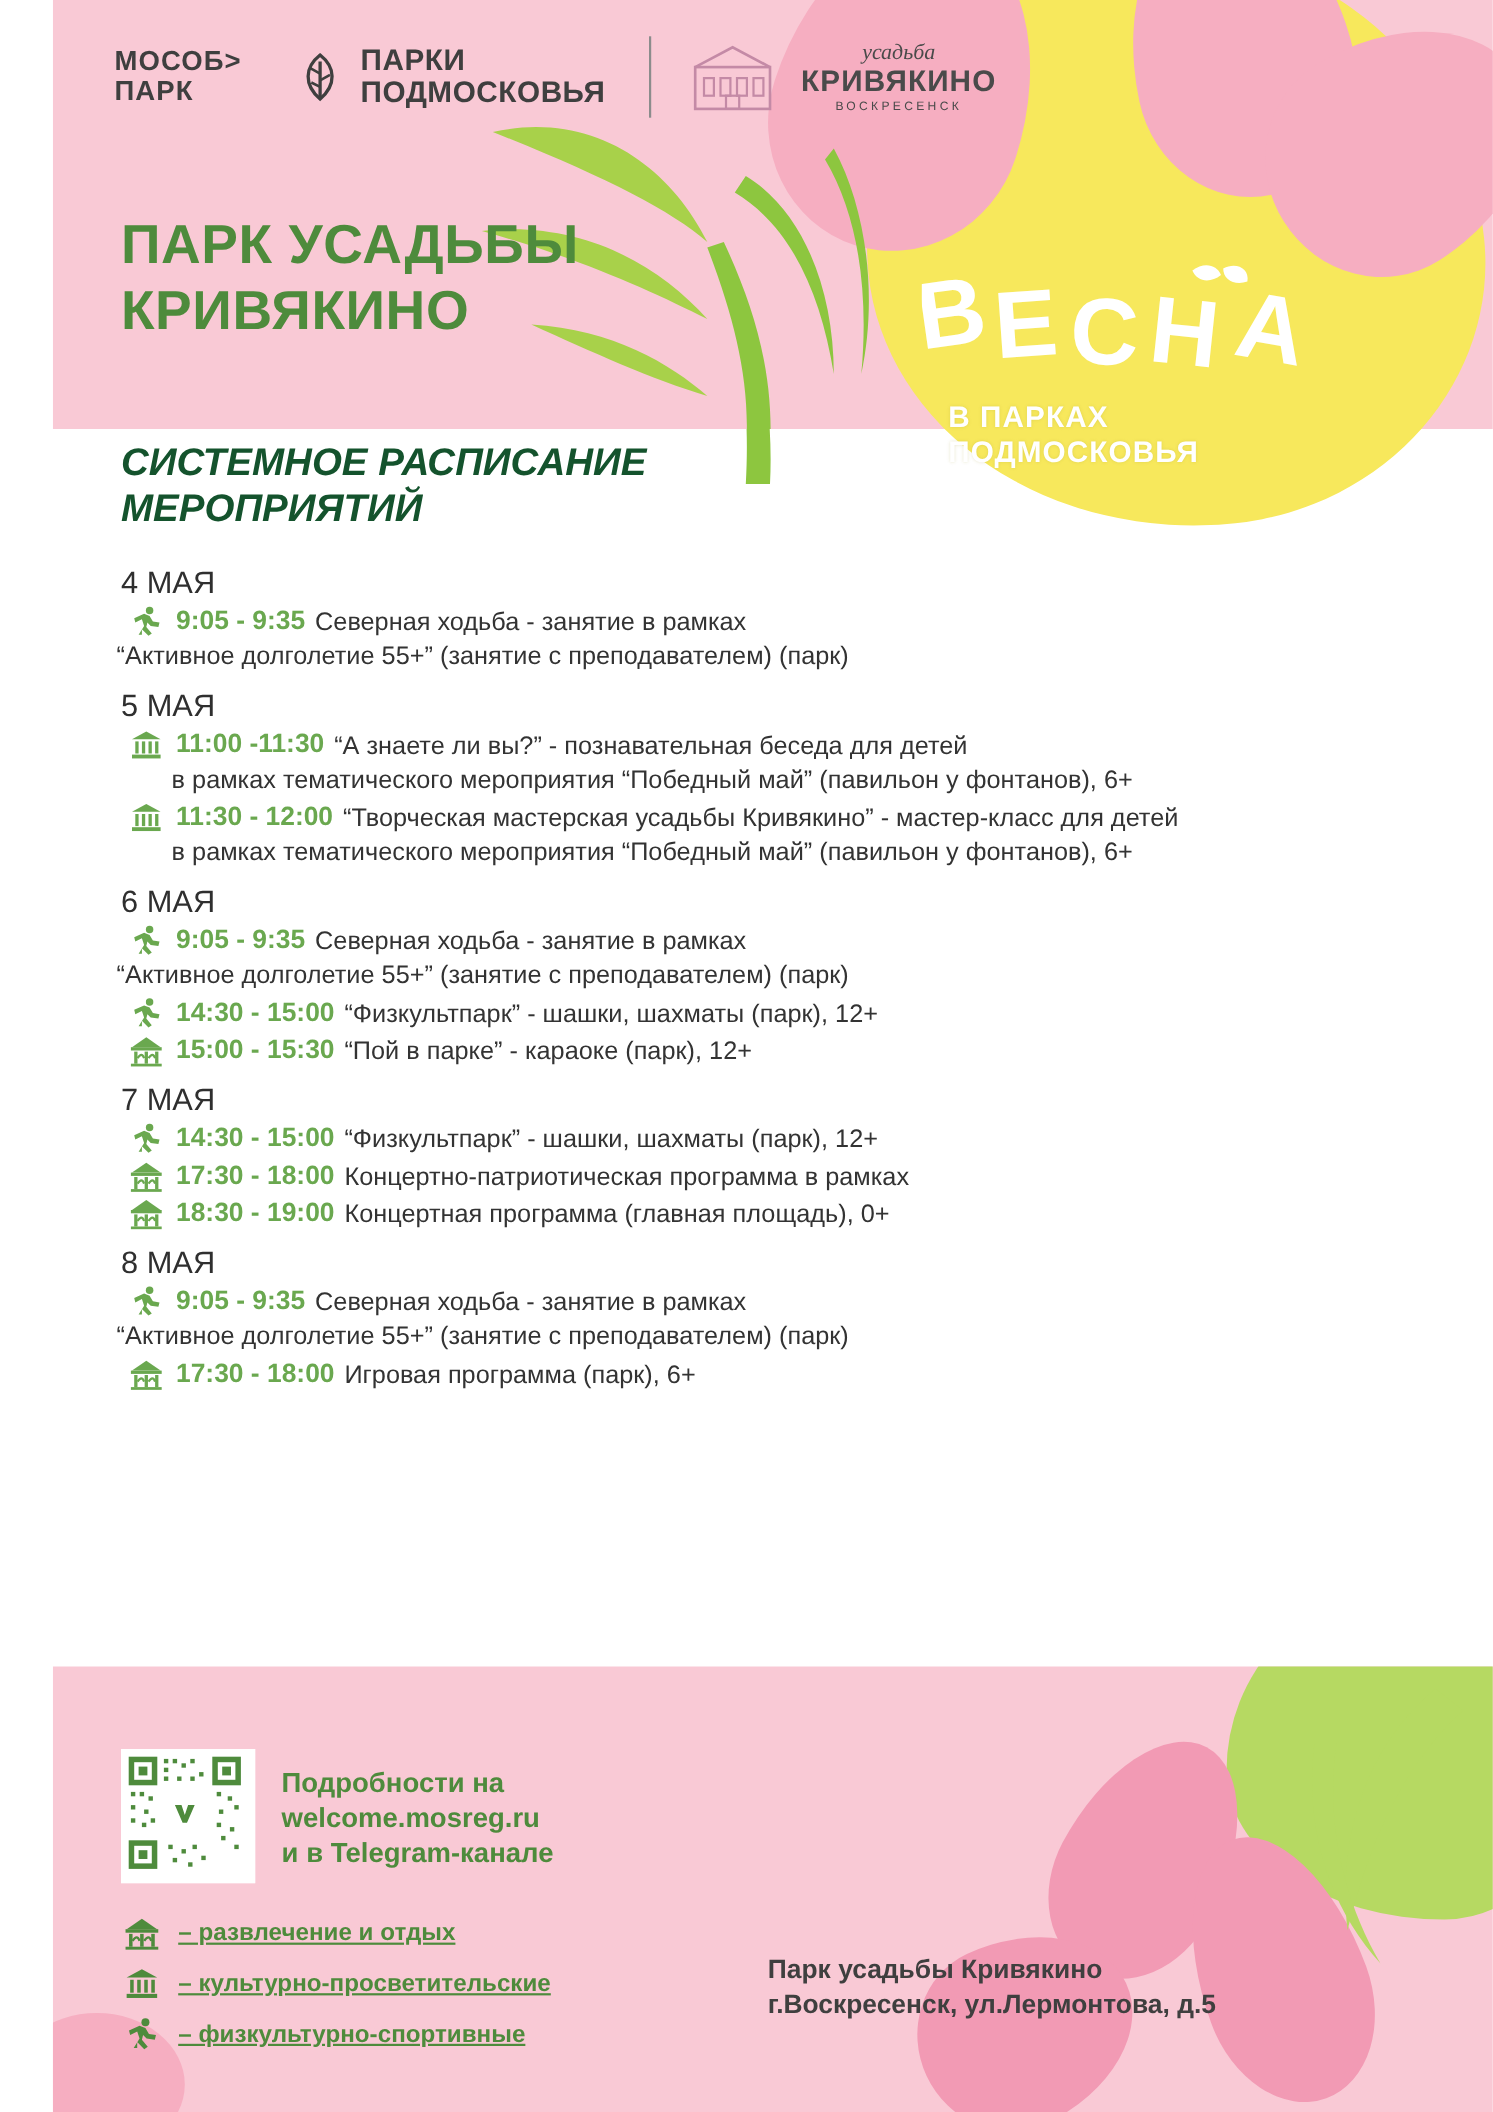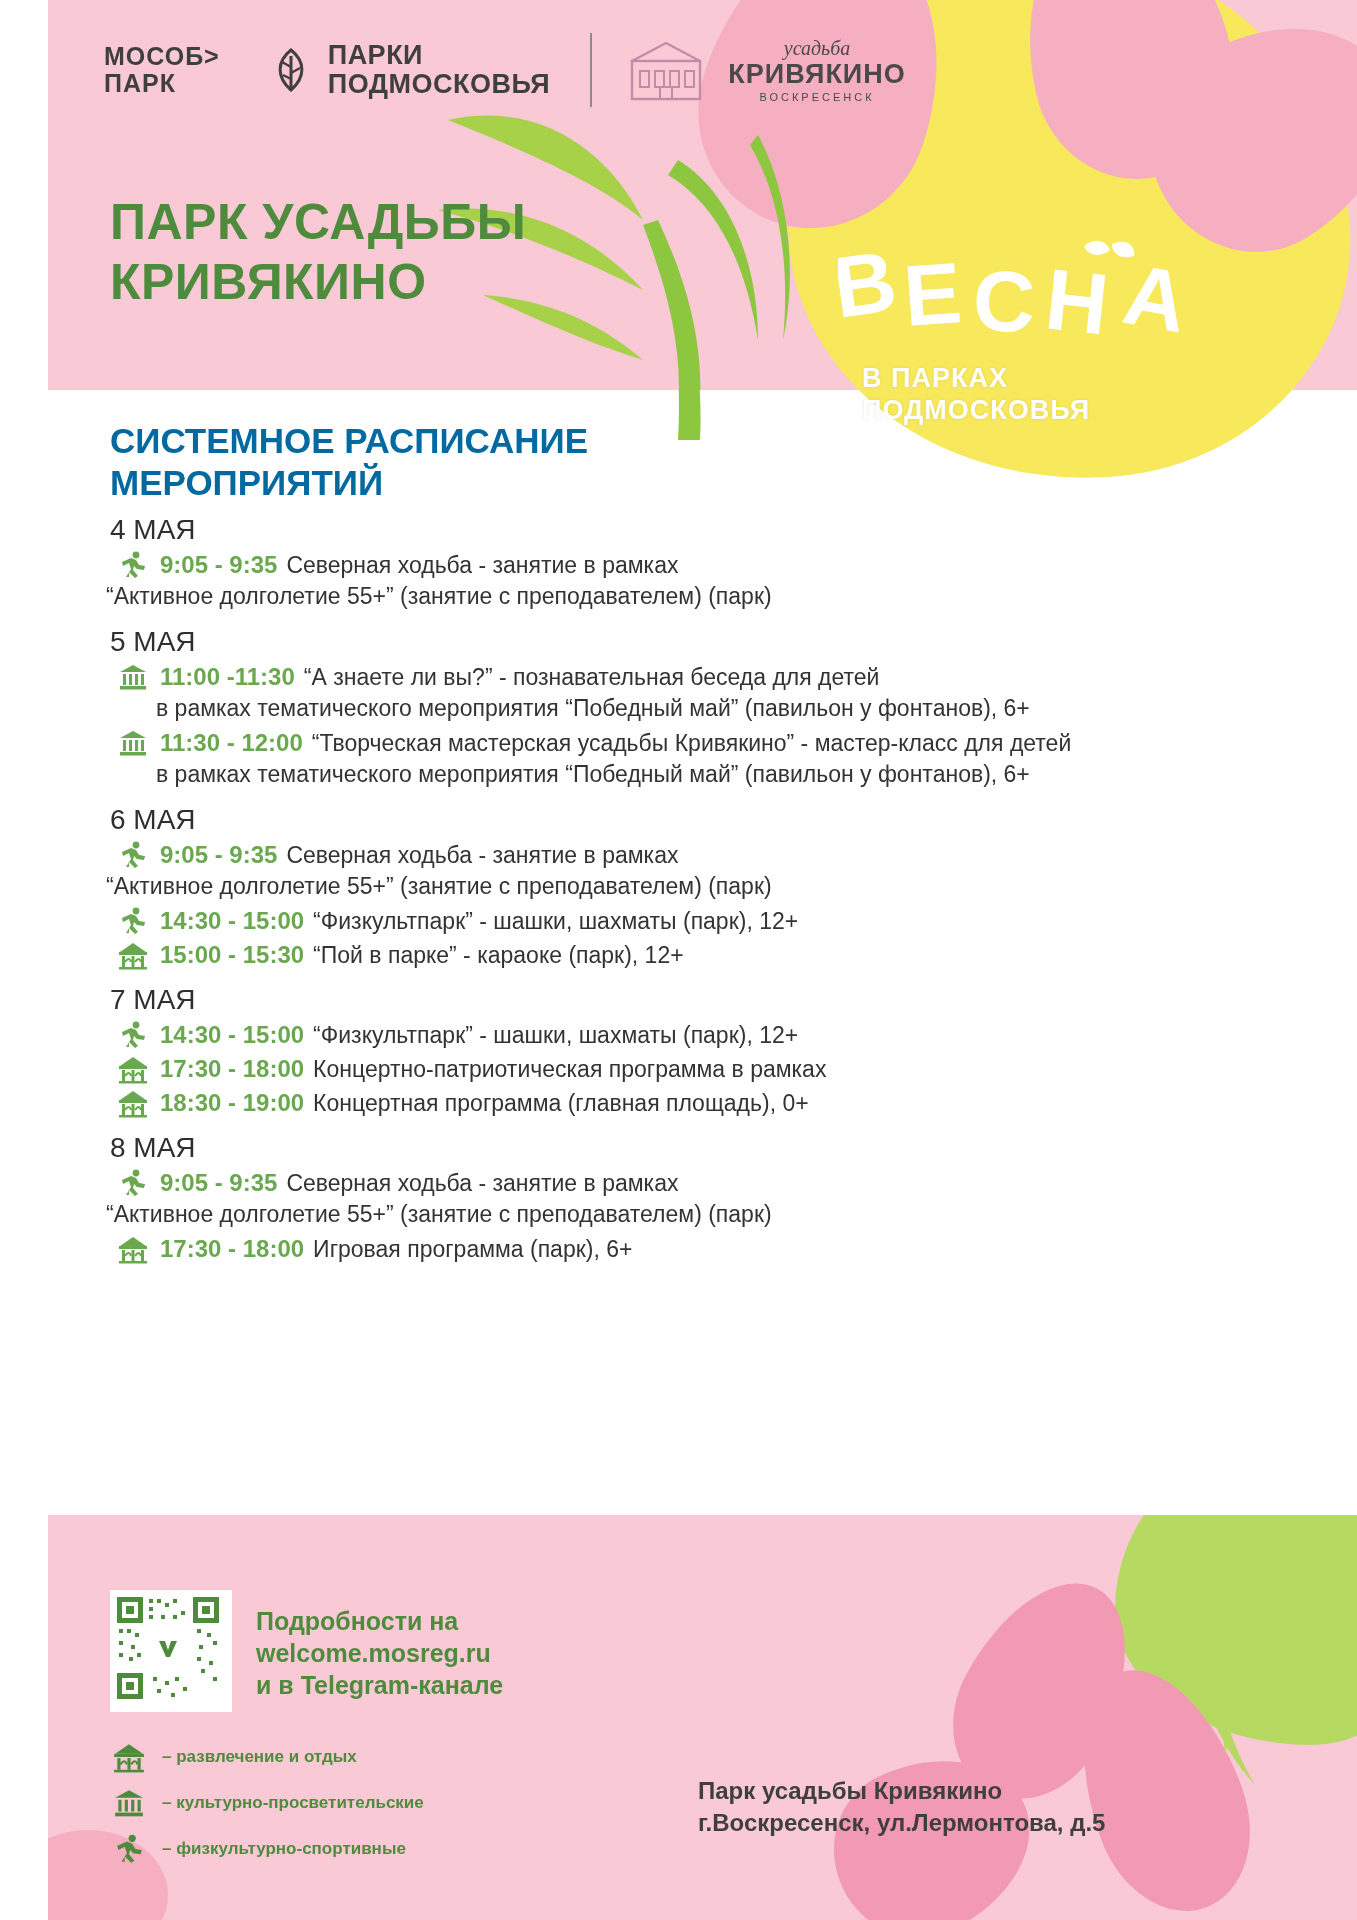--- a/index.html
+++ b/index.html
@@ -165,28 +165,29 @@
     line-height: 32px;
     color: #ffffff;
     letter-spacing: 1px;
     white-space: pre-line;
     text-shadow: 0 0 3px rgba(160,150,40,.25);
   }
 
   
   .schedule-head {
     position: absolute;
-    left: 62px; top: 420px;
+    left: 62px; top: 400px;
     z-index: 10;
     font-family: "Liberation Sans", sans-serif;
     font-weight: bold;
     font-size: 35px;
     line-height: 42px;
-    color: #0369a1;
+    color: #14532d;
     white-space: pre-line;
+    font-style: italic;
   }
 
   .schedule {
     position: absolute;
     left: 54px; top: 500px;
     width: 1270px;
     z-index: 10;
   }
   .day-block { margin-bottom: 4px; }
   .day-title {
@@ -293,23 +294,24 @@
   }
   .legend-icon {
     width: 42px; height: 34px;
     display: inline-flex;
     align-items: center;
     justify-content: center;
     margin-right: 12px;
   }
   .legend-text {
     font-family: "Liberation Sans", sans-serif;
-    font-size: 17px;
+    font-size: 22px;
     color: #4e8b3c;
     font-weight: bold;
+    text-decoration: underline;
   }
 
   .address {
     position: absolute;
     left: 650px; top: 1775px;
     z-index: 12;
     font-family: "Liberation Sans", sans-serif;
     font-weight: bold;
     font-size: 24px;
     line-height: 32px;

